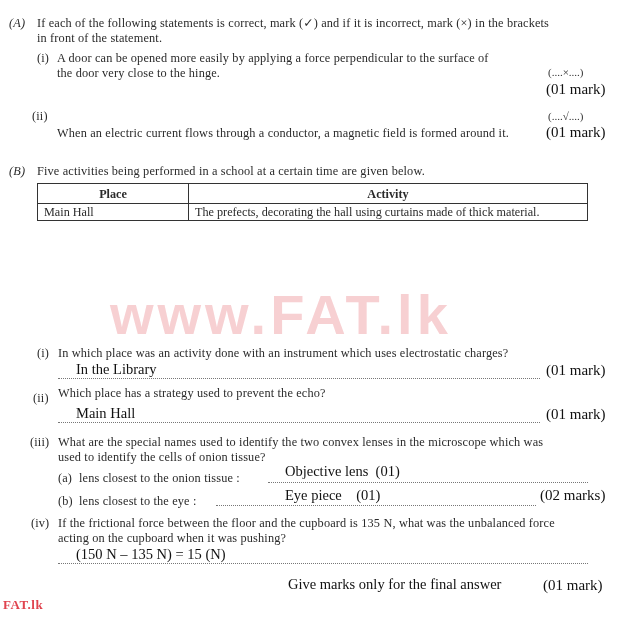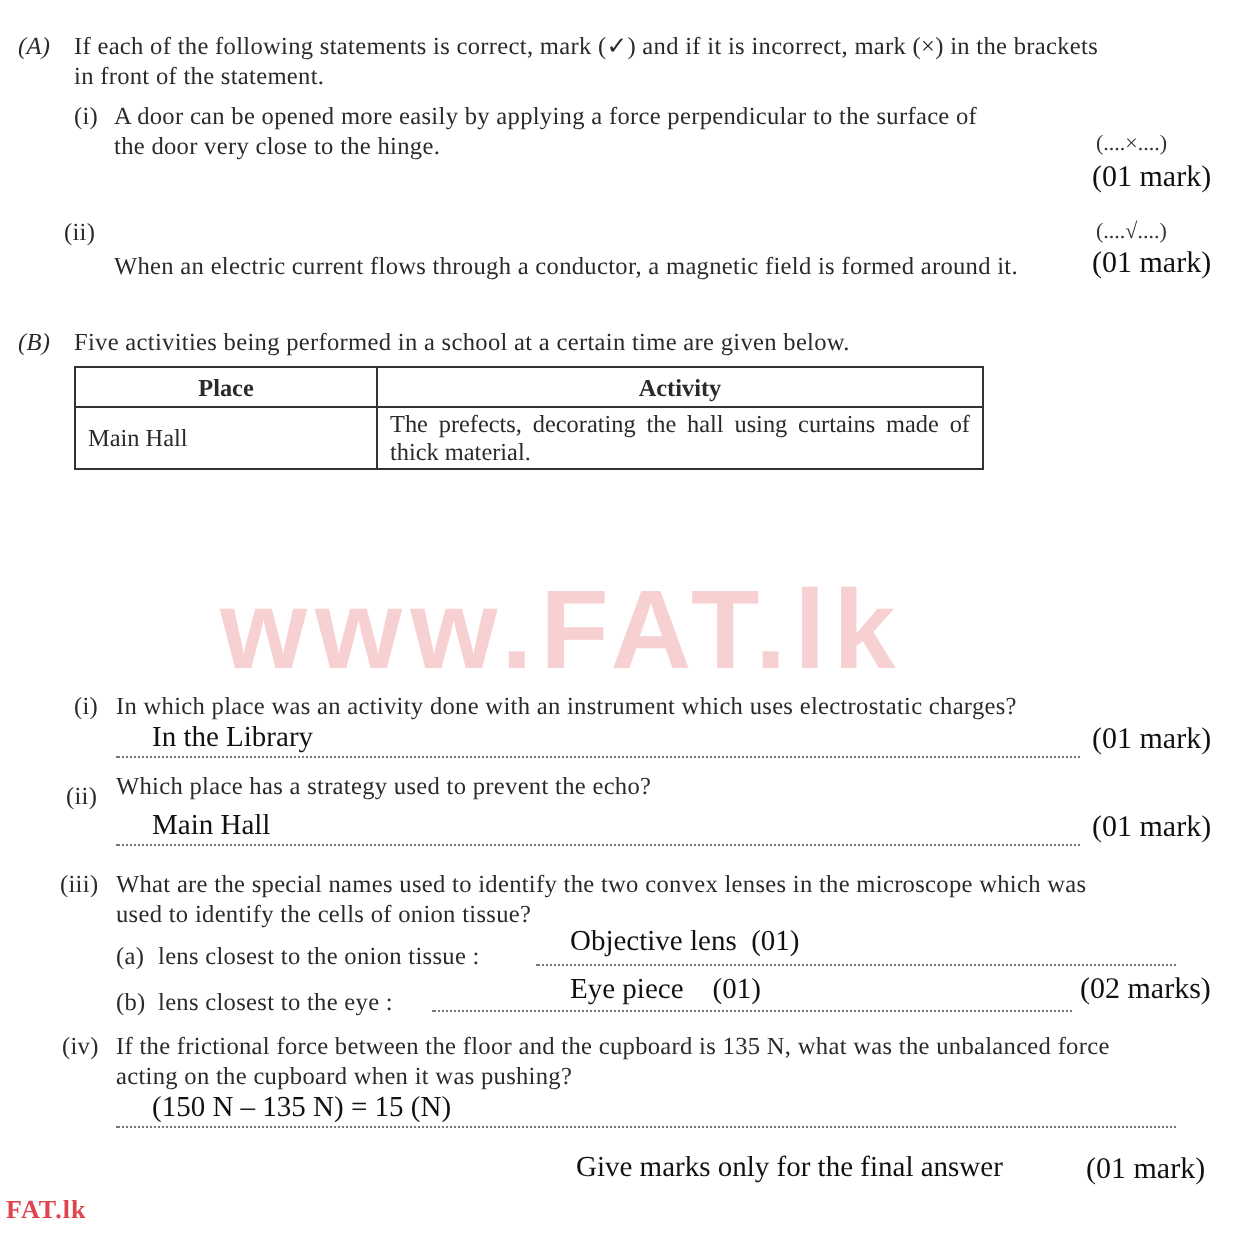--- a/index.html
+++ b/index.html
@@ -8,21 +8,21 @@
       font-family: "Liberation Serif", serif; color: #222;
     }
     .abs { position: absolute; white-space: nowrap; }
     .q { font-size: 12.3px; color: #2a2a2a; letter-spacing: 0.15px; }
     .ans { font-size: 14.5px; color: #111; }
     .mark { font-size: 15px; color: #111; }
     .bracket { font-size: 11px; color: #333; }
     .dots { position: absolute; border-bottom: 1px dotted #777; height: 0; }
     .label-a { font-style: italic; }
     table.acts {
-      position: absolute; left: 37px; top: 183px; width: 455px;
+      position: absolute; left: 37px; top: 183px; width: 551px;
       border-collapse: collapse; font-size: 12.2px; color: #2a2a2a;
     }
     table.acts td, table.acts th {
       border: 1px solid #333; padding: 1px 6px; line-height: 14px; vertical-align: middle;
     }
     table.acts th { font-weight: bold; text-align: center; height: 17px; }
     table.acts td.place { width: 138px; }
     table.acts td.act { text-align: justify; text-align-last: justify; }
     table.acts td.act.last { text-align-last: left; }
     .watermark {

